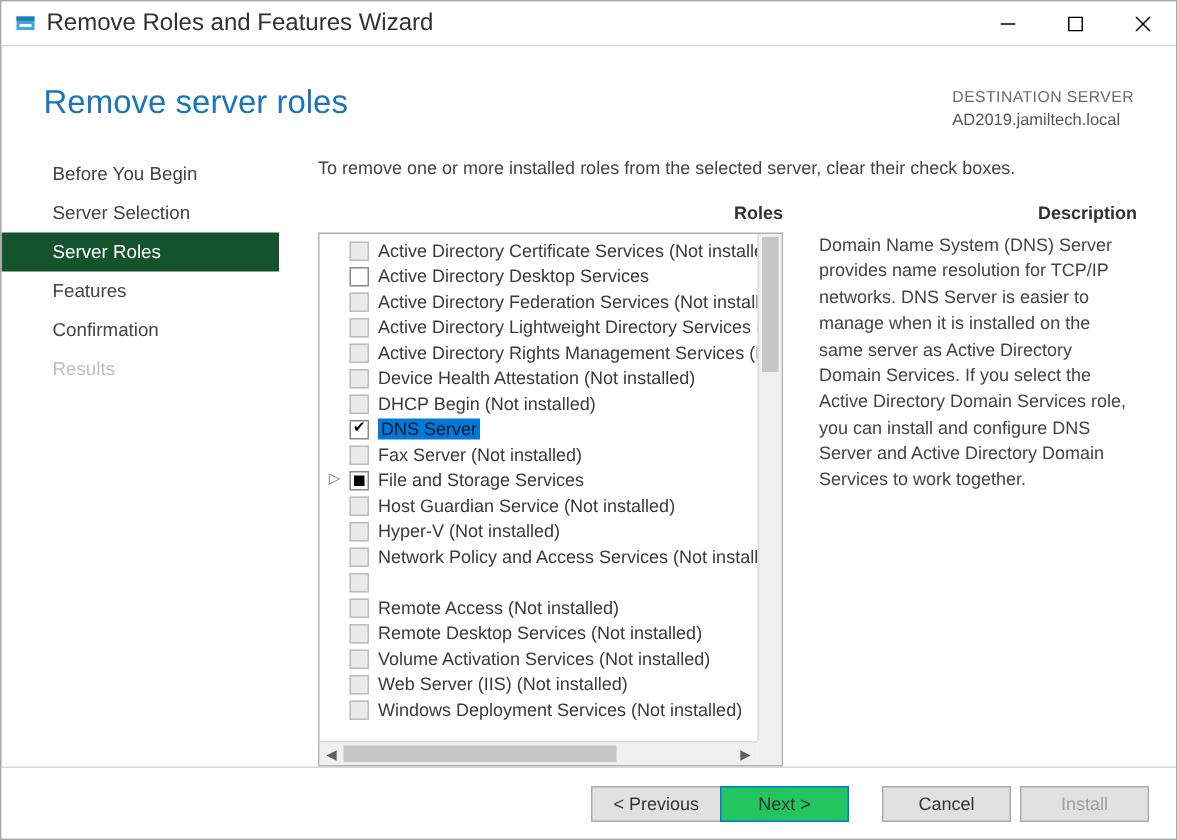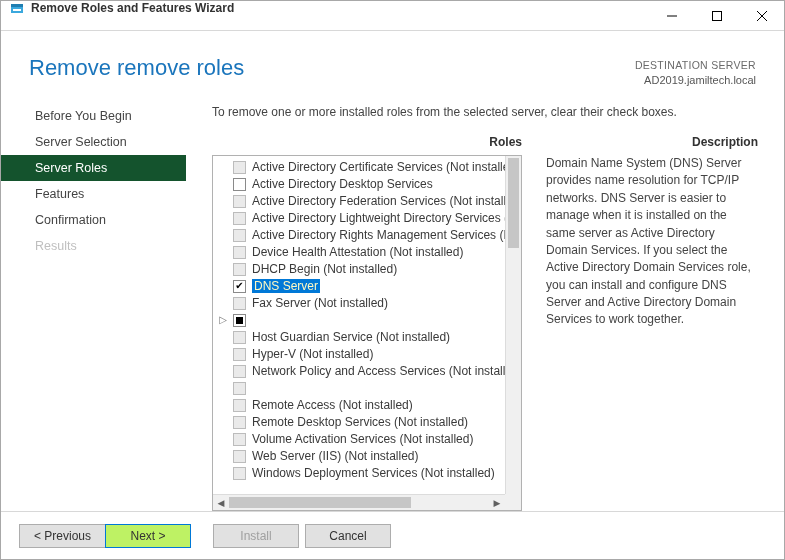--- a/index.html
+++ b/index.html
@@ -12,26 +12,25 @@
     width: 785px;
     height: 560px;
     overflow: hidden;
     border: 1px solid #a8a8a8;
     display: flex;
     flex-direction: column;
   }
   .titlebar {
     height: 30px;
     display: flex;
-    align-items: flex-start;
+    align-items: center;
     padding: 0 0 0 8px;
     border-bottom: 1px solid #d8d8d8;
     background: #fff;
-    font-size: 12px;
-    font-weight: bold;
+    font-size: 16px;
   }
   .titlebar .icon {
     width: 16px; height: 16px;
     margin-right: 6px;
     display:inline-flex;align-items:center;justify-content:center;
   }
   .titlebar .title { flex: 0 0 auto; }
   .titlebar .spacer { flex: 1; }
   .winbtn {
     width: 45px; height: 30px;
@@ -45,21 +44,20 @@
     align-items: flex-start;
     justify-content: space-between;
   }
   .page-title {
     font-size: 22px;
     font-weight: 300;
     color: #1a75bc;
     margin: 0;
   }
   .dest {
-    text-align: right;
     font-size: 11px;
     color:#555;
     line-height:1.3;
     padding-top:4px;
   }
   .dest .label { color:#6a6a6a; font-size:10.5px; letter-spacing:0.3px;}
   .body-row {
     display:flex;
     flex:1;
     min-height:0;
@@ -163,48 +161,49 @@
     display:inline-flex;align-items:center;justify-content:center;
     background:#fff;
     flex-shrink:0;
     font-size:10px;
     line-height:1;
   }
   .cb.dim { background:#eaeaea; border-color:#bcbcbc;}
   .cb.checked::after{ content:"✔"; color:#000; font-size:10px;}
   .cb.square::after{ content:""; display:block;width:7px;height:7px;background:#000;}
   .role-row.sel .label-txt{
-    background:#0078d7; color:#fef9c3; padding:0 2px;
+    background:#0078d7; color:#0f172a; padding:0 2px;
   }
   .desc-text {
     font-size:12px;
     color:#444;
     line-height:1.45;
   }
   .footer {
     height: 48px;
     border-top:1px solid #d8d8d8;
     display:flex;
     align-items:center;
+    justify-content:flex-end;
     padding: 0 18px;
     gap: 6px;
     background:#fff;
   }
   .btn {
     min-width: 86px;
     height: 24px;
     border:1px solid #adadad;
     background:#e1e1e1;
     font-size:12px;
     color:#333;
     padding: 0 10px;
     cursor:pointer;
   }
   .btn.disabled { color:#a0a0a0; cursor:default;}
-  .btn.primary { border:1.5px solid #0078d7; background:#bef264;}
+  .btn.primary { border:1.5px solid #0078d7; background:#22c55e;}
   .btn-pair { display:flex; }
   .btn-pair .btn:first-child{border-right:none;}
   .gap { width:10px; }
 </style>
 </head>
 <body>
 
 <div class="titlebar">
   <span class="icon">
     <svg width="16" height="16" viewBox="0 0 16 16">
@@ -227,21 +226,21 @@
   </div>
   <div class="winbtn">
     <svg width="10" height="10">
         <line x1="0" y1="0" x2="10" y2="10" stroke="#000" stroke-width="1"></line>
         <line x1="10" y1="0" x2="0" y2="10" stroke="#000" stroke-width="1"></line>
       </svg>
   </div>
 </div>
 
 <div class="header-area">
-  <h1 class="page-title">Remove remove roles</h1>
+  <h1 class="page-title">Remove server roles</h1>
   <div class="dest">
     <div class="label">DESTINATION SERVER</div>
     <div>AD2019.jamiltech.local</div>
   </div>
 </div>
 
 <div class="body-row">
   <div class="nav" id="nav">
       <div class="nav-item">Before You Begin</div>
       <div class="nav-item">Server Selection</div>
@@ -290,20 +289,21 @@
                 <span class="cb checked"></span>
                 <span class="label-txt">DNS Server</span>
               </div>
               <div class="role-row">
                 <span class="cb dim"></span>
                 <span class="label-txt">Fax Server (Not installed)</span>
               </div>
               <div class="role-row">
                 <span class="exp">▷</span>
                 <span class="cb square"></span>
+                <span class="label-txt">File and Storage Services</span>
               </div>
               <div class="role-row">
                 <span class="cb dim"></span>
                 <span class="label-txt">Host Guardian Service (Not installed)</span>
               </div>
               <div class="role-row">
                 <span class="cb dim"></span>
                 <span class="label-txt">Hyper-V (Not installed)</span>
               </div>
               <div class="role-row">
@@ -354,15 +354,15 @@
     </div>
   </div>
 </div>
 
 <div class="footer">
   <div class="btn-pair">
     <button class="btn">&lt; Previous</button>
     <button class="btn primary">Next &gt;</button>
   </div>
   <div class="gap"></div>
+  <button class="btn">Cancel</button>
   <button class="btn disabled">Install</button>
-  <button class="btn">Cancel</button>
 </div>
 
 </body></html>

